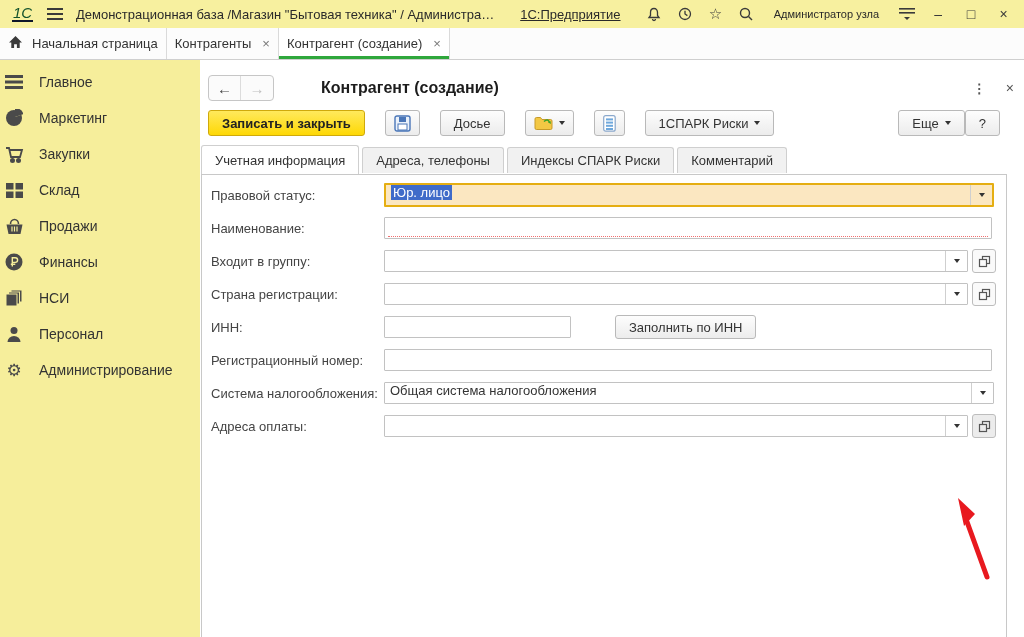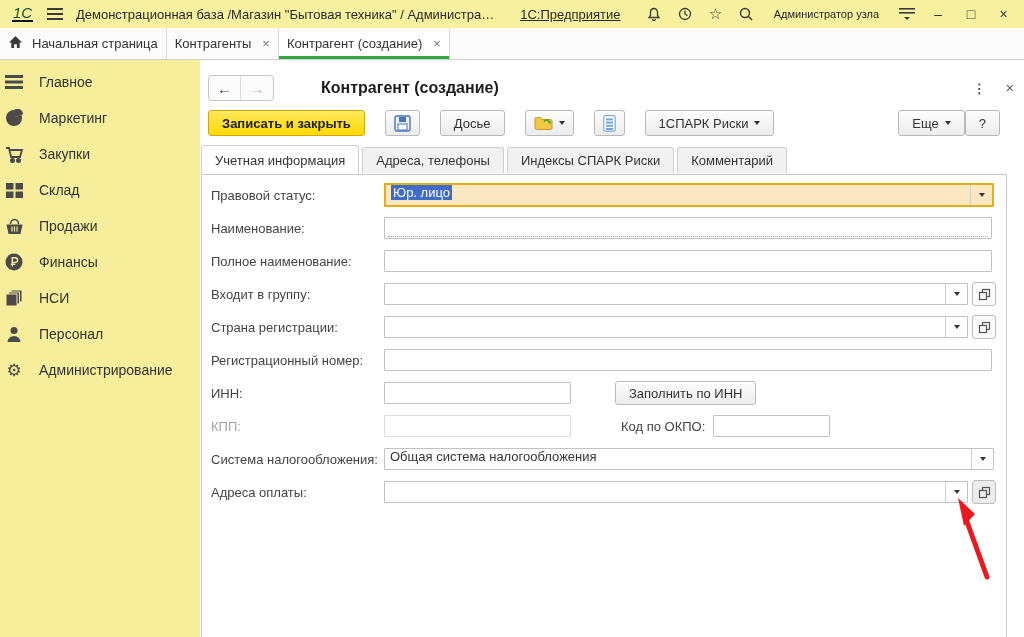--- a/index.html
+++ b/index.html
@@ -335,26 +335,20 @@
       </div>
 
       <div class="frow">
         <span class="flabel">Наименование:</span>
         <div class="field w-full">
           <span class="val"></span>
           <span class="reqline"></span>
         </div>
       </div>
 
-      <div class="frow">
-        <span class="flabel">Полное наименование:</span>
-        <div class="field w-full">
-          <span class="val"></span>
-        </div>
-      </div>
 
       <div class="frow">
         <span class="flabel">Входит в группу:</span>
         <div class="field w-ref">
           <span class="val"></span>
           <span class="arrowbox">
               <span class="caret"></span>
             </span>
         </div>
         <span class="openbtn">
@@ -375,44 +369,34 @@
         </div>
         <span class="openbtn">
           <svg width="13" height="13" fill="none" stroke="#555" stroke-width="1.2">
               <rect x="4.5" y="1.5" width="7" height="7"></rect>
               <rect x="1.5" y="4.5" width="7" height="7" fill="#fafafa"></rect>
             </svg>
         </span>
       </div>
 
       <div class="frow">
+        <span class="flabel">ИНН:</span>
+        <div class="field w-short">
+          <span class="val"></span>
+        </div>
+        <button class="btn inline-btn">Заполнить по ИНН</button>
+      </div>
+
+      <div class="frow">
         <span class="flabel">Регистрационный номер:</span>
         <div class="field w-full">
           <span class="val"></span>
         </div>
       </div>
 
-      <div class="frow">
-        <span class="flabel">ИНН:</span>
-        <div class="field w-short">
-          <span class="val"></span>
-        </div>
-        <button class="btn inline-btn">Заполнить по ИНН</button>
-      </div>
-
-      <div class="frow">
-        <span class="flabel dis">КПП:</span>
-        <div class="field dis w-short">
-          <span class="val"></span>
-        </div>
-        <span class="extra-label">Код по ОКПО:</span>
-        <div class="field w-okpo">
-          <span class="val"></span>
-        </div>
-      </div>
 
       <div class="frow">
         <span class="flabel">Система налогообложения:</span>
         <div class="field w-combo">
           <span class="val">Общая система налогообложения</span>
           <span class="arrowbox">
               <span class="caret"></span>
             </span>
         </div>
       </div>

